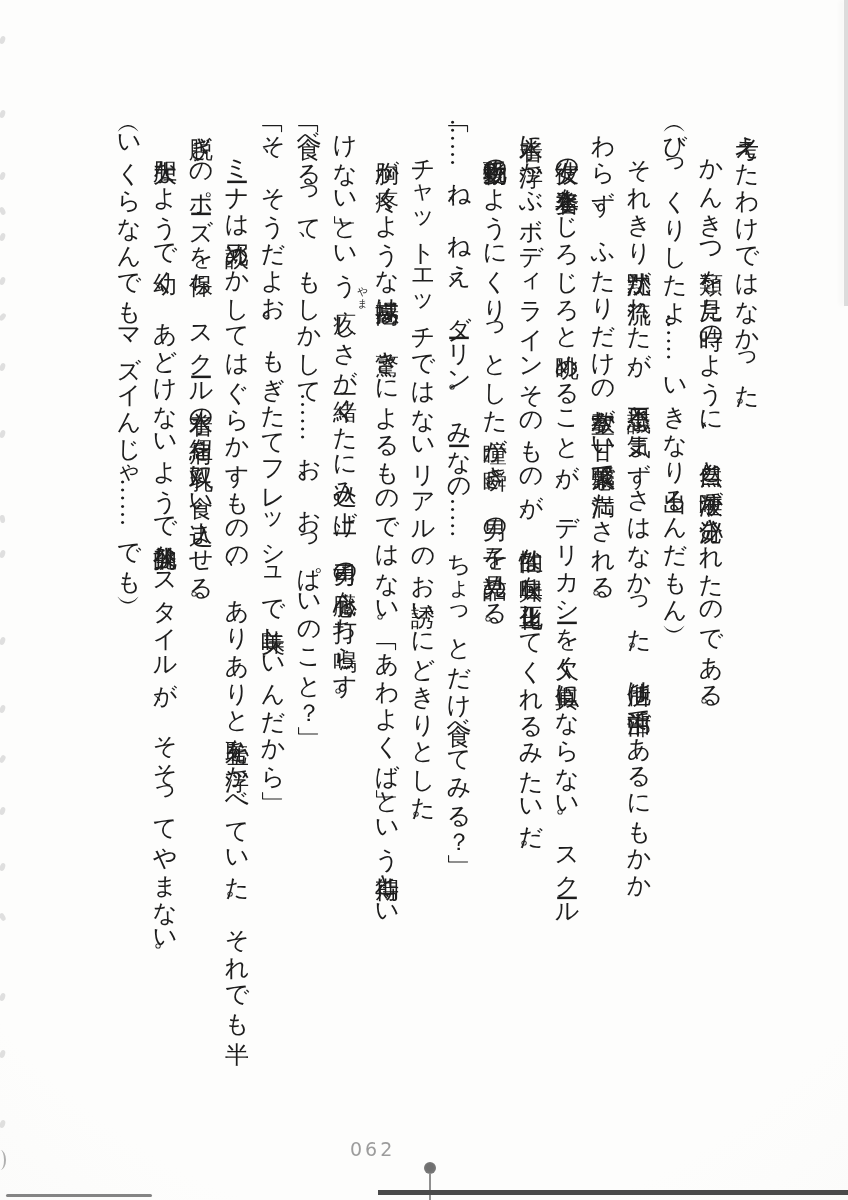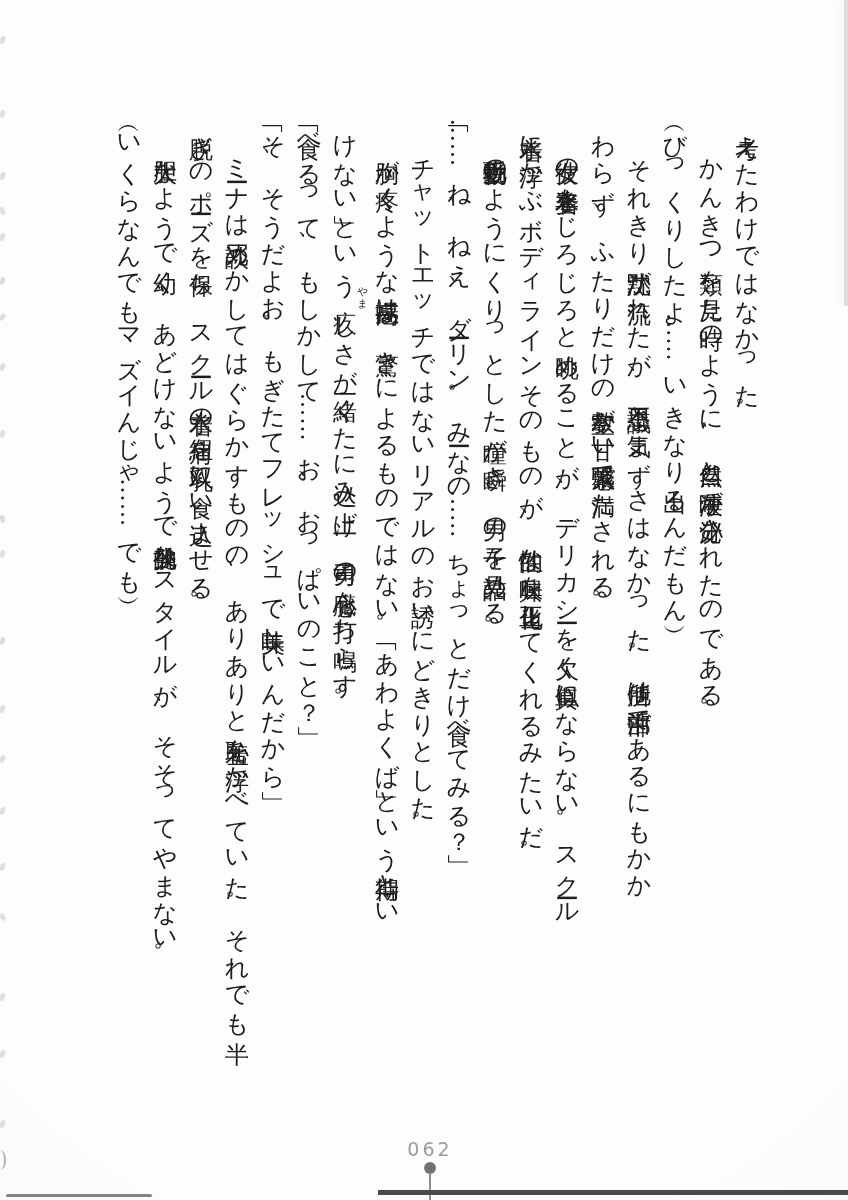--- a/index.html
+++ b/index.html
@@ -41,21 +41,20 @@
     font-size: 10.5px;
     letter-spacing: 0;
     color: #2a2a2a;
   }
   
   .page-number {
     position: absolute;
     top: 1138px;
     left: 350px;
     width: 160px;
-    text-align: center;
     font-family: "DejaVu Sans", "Liberation Sans", sans-serif;
     font-size: 19px;
     font-weight: normal;
     letter-spacing: 3px;
     color: #9c9c9c;
   }
   .footer-dot {
     position: absolute;
     left: 424px;
     top: 1162px;

